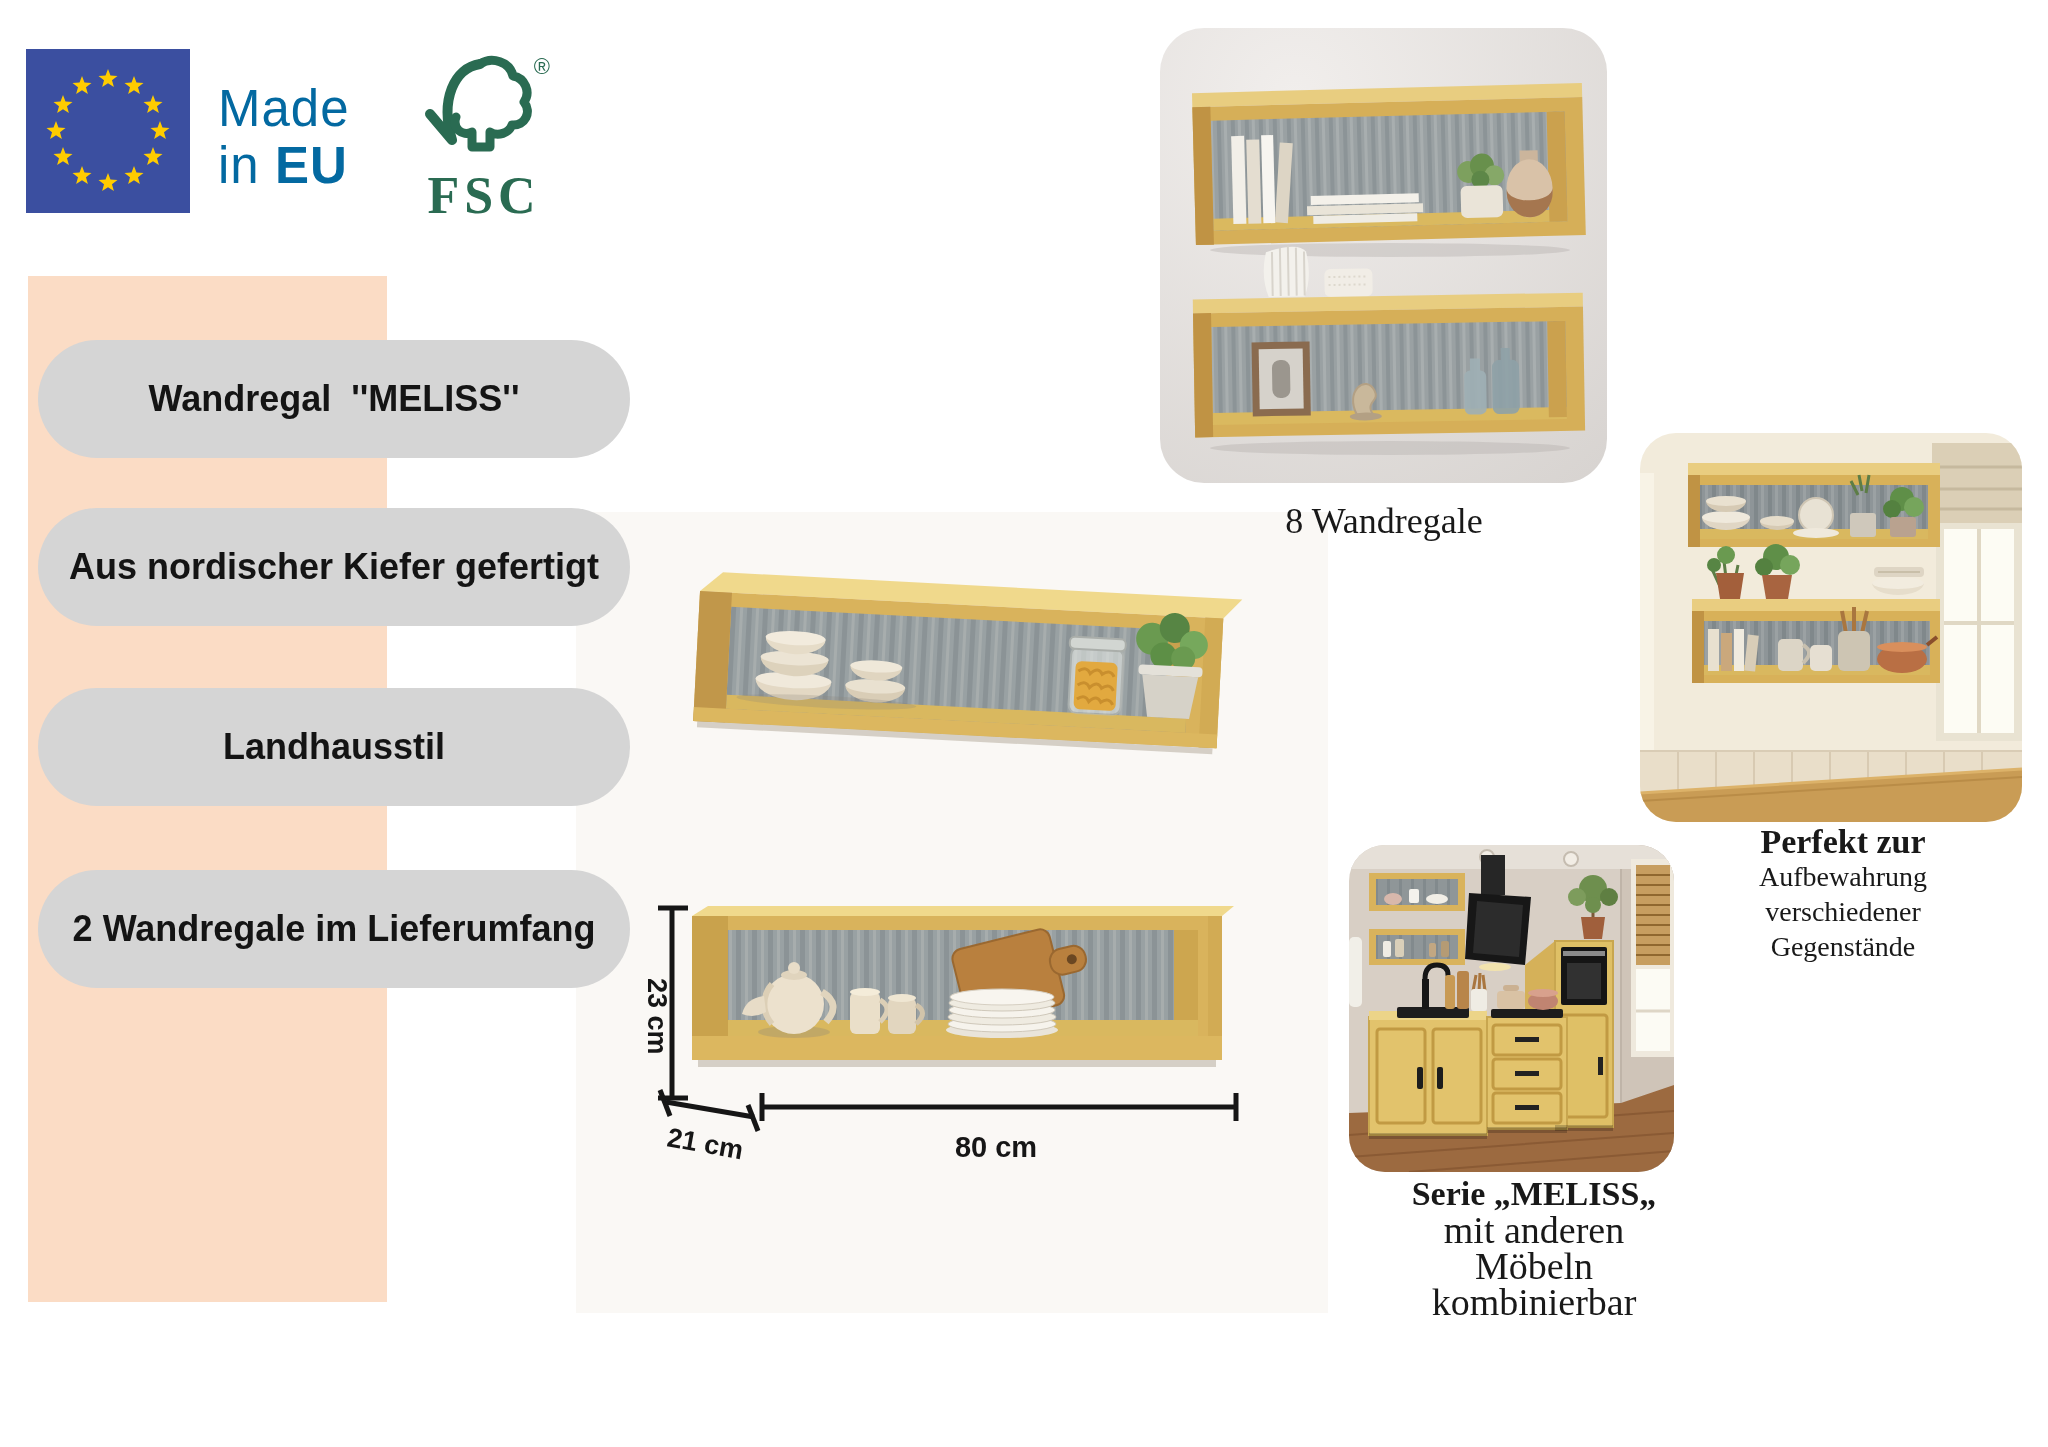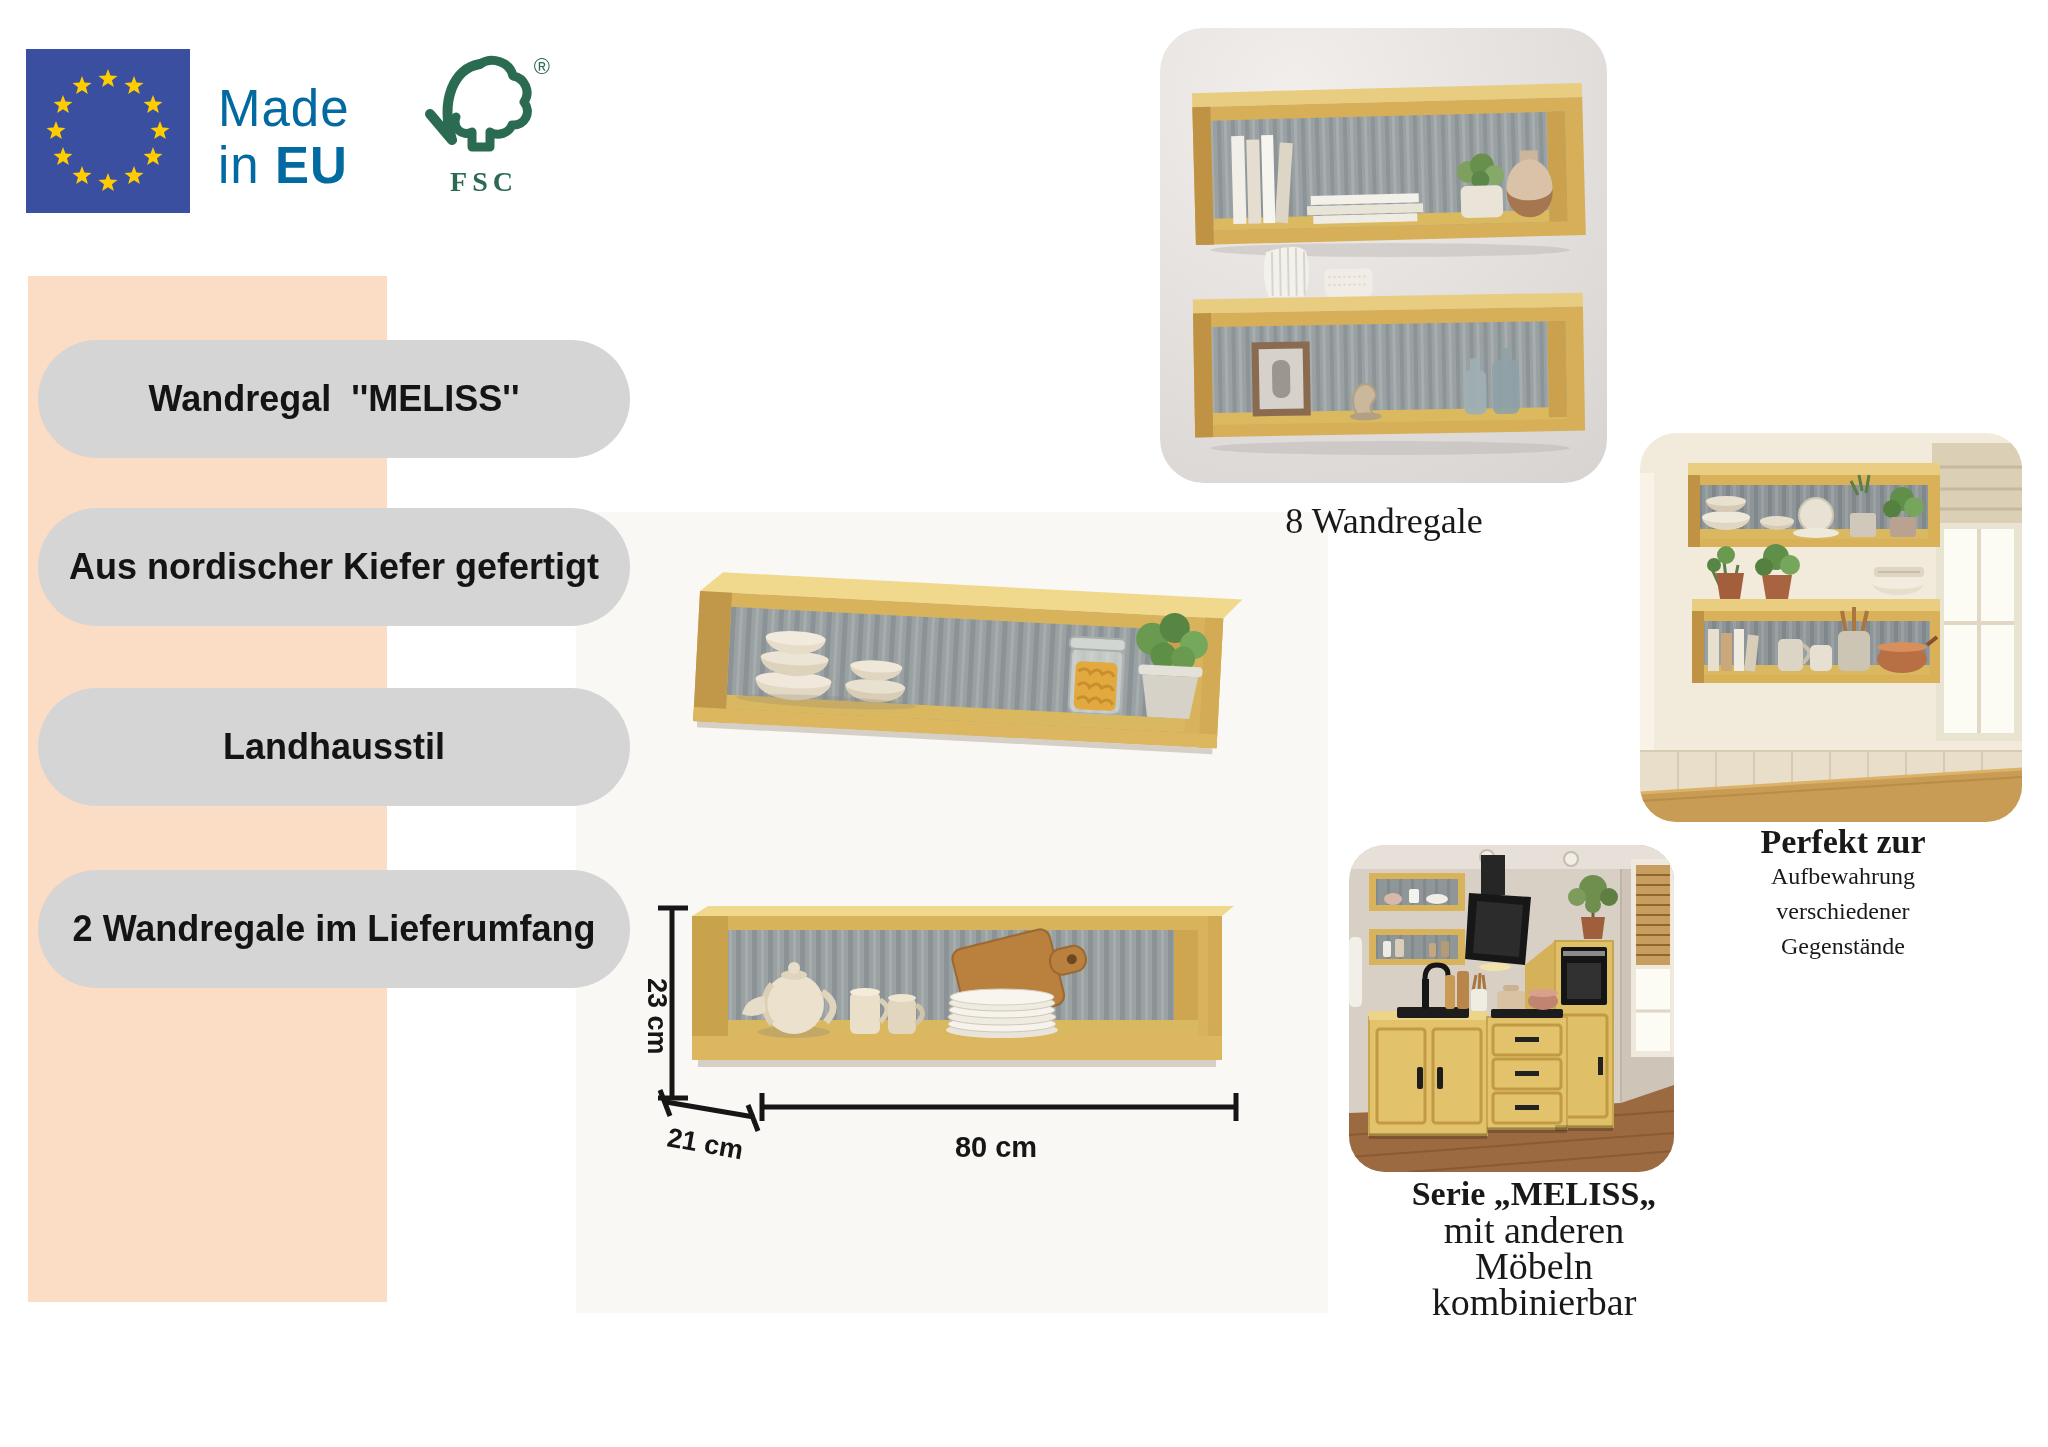--- a/index.html
+++ b/index.html
@@ -10,21 +10,21 @@
   
   .peach-band{left:28px;top:276px;width:359px;height:1026px;background:#fbdcc5;}
   .center-panel{left:576px;top:512px;width:752px;height:801px;background:#faf8f5;}
 
   
   .eu-flag{left:26px;top:49px;width:164px;height:164px;}
   .made-text{left:218px;top:80px;color:#0369a1;font-size:51px;line-height:57px;letter-spacing:1px;}
   .made-text .bold{font-weight:bold;}
   .fsc{left:420px;top:52px;width:128px;text-align:center;color:#2a6b52;}
   .fsc-reg{position:absolute;right:-2px;top:2px;font-size:22px;color:#2a6b52;}
-  .fsc-word{font-family:"Liberation Serif",serif;font-weight:bold;font-size:28px;letter-spacing:5px;margin-top:0px;}
+  .fsc-word{font-family:"Liberation Serif",serif;font-weight:bold;font-size:52px;letter-spacing:5px;margin-top:0px;}
 
   
   .pill{left:38px;width:592px;height:118px;background:#d5d5d5;border-radius:59px;
         display:flex;align-items:center;justify-content:center;}
   .pill span{font-weight:bold;font-size:36px;color:#141414;white-space:pre;}
   .pill1{top:340px;} .pill2{top:508px;} .pill3{top:688px;justify-content:center;} .pill4{top:870px;}
 
   
   .photo{overflow:hidden;border-radius:44px;}
   .photo1{left:1160px;top:28px;width:447px;height:455px;}
@@ -33,21 +33,21 @@
   .photo svg{display:block;}
 
   
   .cap{color:#191919;font-family:"Liberation Serif",serif;text-align:center;}
   .cap .t{font-weight:bold;}
   .cap1{left:1184px;top:502px;width:400px;}
   .cap1 .t{font-size:38px;line-height:42px;}
   .cap1 .l{font-size:36px;line-height:38px;}
   .cap2{left:1668px;top:824px;width:350px;}
   .cap2 .t{font-size:34px;line-height:35px;}
-  .cap2 .l{font-size:24px;line-height:35px;}
+  .cap2 .l{font-size:28px;line-height:35px;}
   .cap3{left:1374px;top:1176px;width:320px;text-align:center;}
   .cap3 .t{font-size:34px;line-height:36px;}
   .cap3 .l{font-size:38px;line-height:36px;}
 
   
   .dimtext{font-family:"Liberation Sans",sans-serif;font-weight:bold;fill:#161616;}
 </style>
 </head>
 <body>
 

